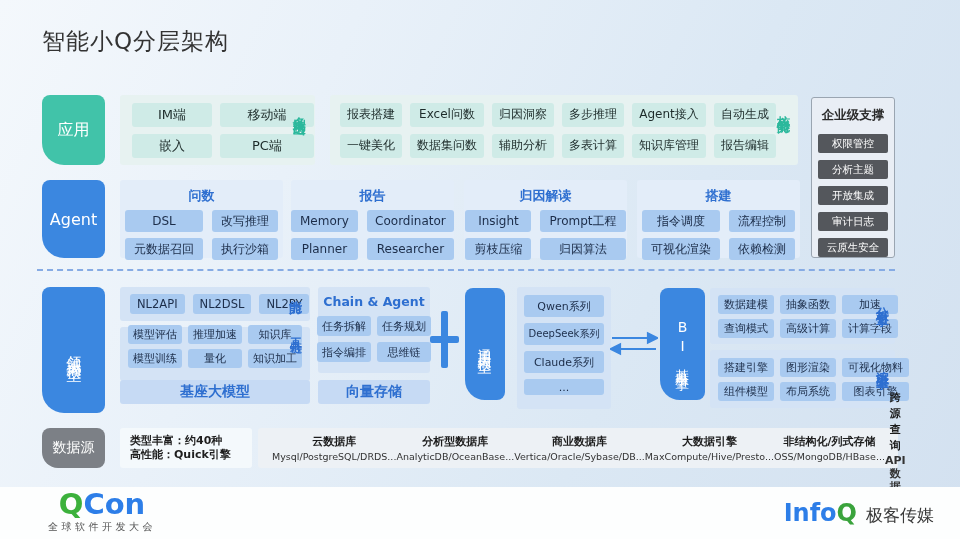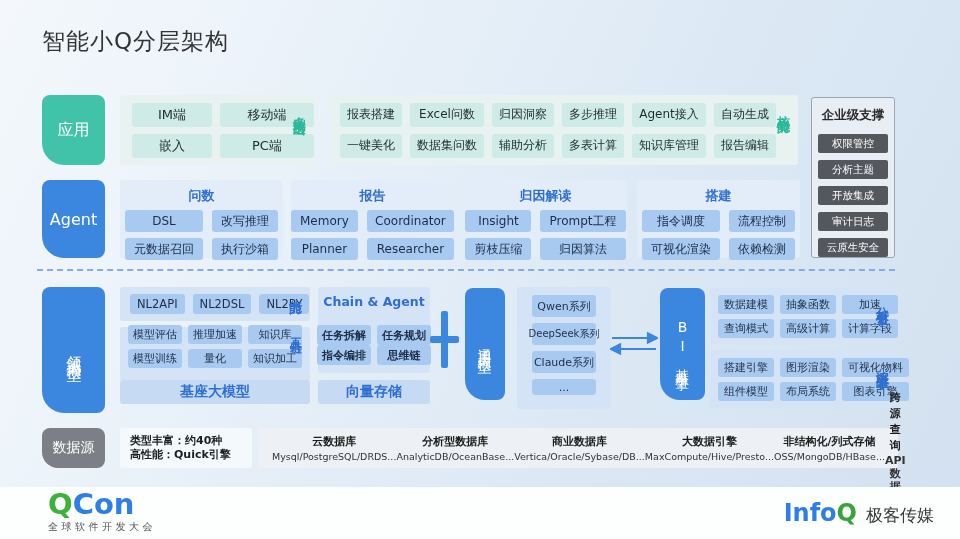--- a/index.html
+++ b/index.html
@@ -66,36 +66,36 @@
   #blockA1 .chip { height:20px; font-size:11.5px; padding:0 7px; }
   #blockA2 { left:120px; top:327px; width:190px; height:54px; display:grid;
              grid-template-columns:repeat(3,auto); gap:5px 6px; align-content:center;
              padding:0 26px 15px 8px; }
   #blockA2 .chip { height:19px; font-size:11px; padding:0 5px; }
   .bar { position:absolute; background:#c6daf4; border-radius:3px; display:flex; align-items:center;
          justify-content:center; color:#2e6fd0; font-weight:bold; font-size:14px; }
   #blockA3 { left:120px; top:380px; width:190px; height:24px; }
   #panelB  { left:318px; top:287px; width:112px; height:86px; padding-top:7px; }
   #panelB .gtitle { font-size:12.5px; }
-  #panelB .grid { display:grid; grid-template-columns:auto auto; gap:0 6px; justify-content:center; margin-top:16px;font-weight:bold; }
+  #panelB .grid { display:grid; grid-template-columns:auto auto; gap:6px 6px; justify-content:center; margin-top:7px; }
   #panelB .chip { height:20px; font-size:11px; padding:0 5px; }
   #barB { left:318px; top:380px; width:112px; height:24px; }
 
   .plus-v { position:absolute; left:441px; top:311px; width:7px; height:57px; background:#3b87e0; border-radius:2px; }
   .plus-h { position:absolute; left:430px; top:336px; width:29px; height:7px; background:#3b87e0; border-radius:2px; }
 
   .vbox { position:absolute; background:#3b87e0; color:#fff; border-radius:8px 8px 8px 20px;
           display:flex; align-items:center; justify-content:center; }
   #box-general { left:465px; top:288px; width:40px; height:112px; }
   #box-bi      { left:660px; top:288px; width:45px; height:112px; }
   .vbox .vert  { font-size:14px; letter-spacing:3px; }
 
   #panelD { left:517px; top:287px; width:94px; height:122px; display:flex; flex-direction:column;
             align-items:center; gap:6px; padding-top:8px; }
-  #panelD .chip { width:64px; height:22px; font-size:11px; }
+  #panelD .chip { width:80px; height:22px; font-size:11px; }
   #panelD .chip.sm { font-size:10px; }
   #panelD .chip.dots { height:16px; }
 
   #arrows { position:absolute; left:610px; top:331px; }
 
   #panelF { left:710px; top:288px; width:185px; height:56px; }
   #panelG { left:710px; top:350px; width:185px; height:58px; }
   .eng-grid { display:grid; grid-template-columns:repeat(3,auto); gap:5px 6px; align-content:center;
               height:100%; padding:0 26px 0 8px; justify-content:start; }
   .eng-grid .chip { height:19px; font-size:11px; padding:0 6px; }
@@ -106,21 +106,21 @@
   #bigbox { left:258px; top:428px; width:640px; height:40px; background:#edf1f5;
             display:flex; align-items:center; justify-content:space-between; padding:0 14px; }
   #bigbox .col { text-align:center; }
   #bigbox .ct { font-size:11px; font-weight:bold; color:#1c1c1c; line-height:16px; }
   #bigbox .cs { font-size:9.5px; color:#333; line-height:13px; }
   #bigbox .cs.bold { font-weight:bold; font-size:11px; }
 
   
   #footer { position:absolute; left:0; top:487px; width:960px; height:52px; background:#fdfefe; }
   #qcon { position:absolute; left:48px; top:3px; }
-  #qcon .big { font-size:29px; font-weight:800; line-height:29px; }
+  #qcon .big { font-size:29px; font-weight:800; line-height:29px;text-align:center; }
   #qcon .q { color:#3cb13c; } #qcon .rest { color:#2d7ee8; }
   #qcon .sub { font-size:10px; color:#555; letter-spacing:3.5px; margin-top:1px; }
   #infoq { position:absolute; right:26px; top:12px; display:flex; align-items:baseline; }
   #infoq .info { color:#2d7ee8; font-size:24px; font-weight:800; }
   #infoq .iq { color:#3aa33c; font-size:24px; font-weight:800; }
   #infoq .media { color:#3a3a3a; font-size:17px; margin-left:9px; font-weight:500; }
 </style>
 </head>
 <body>
 

